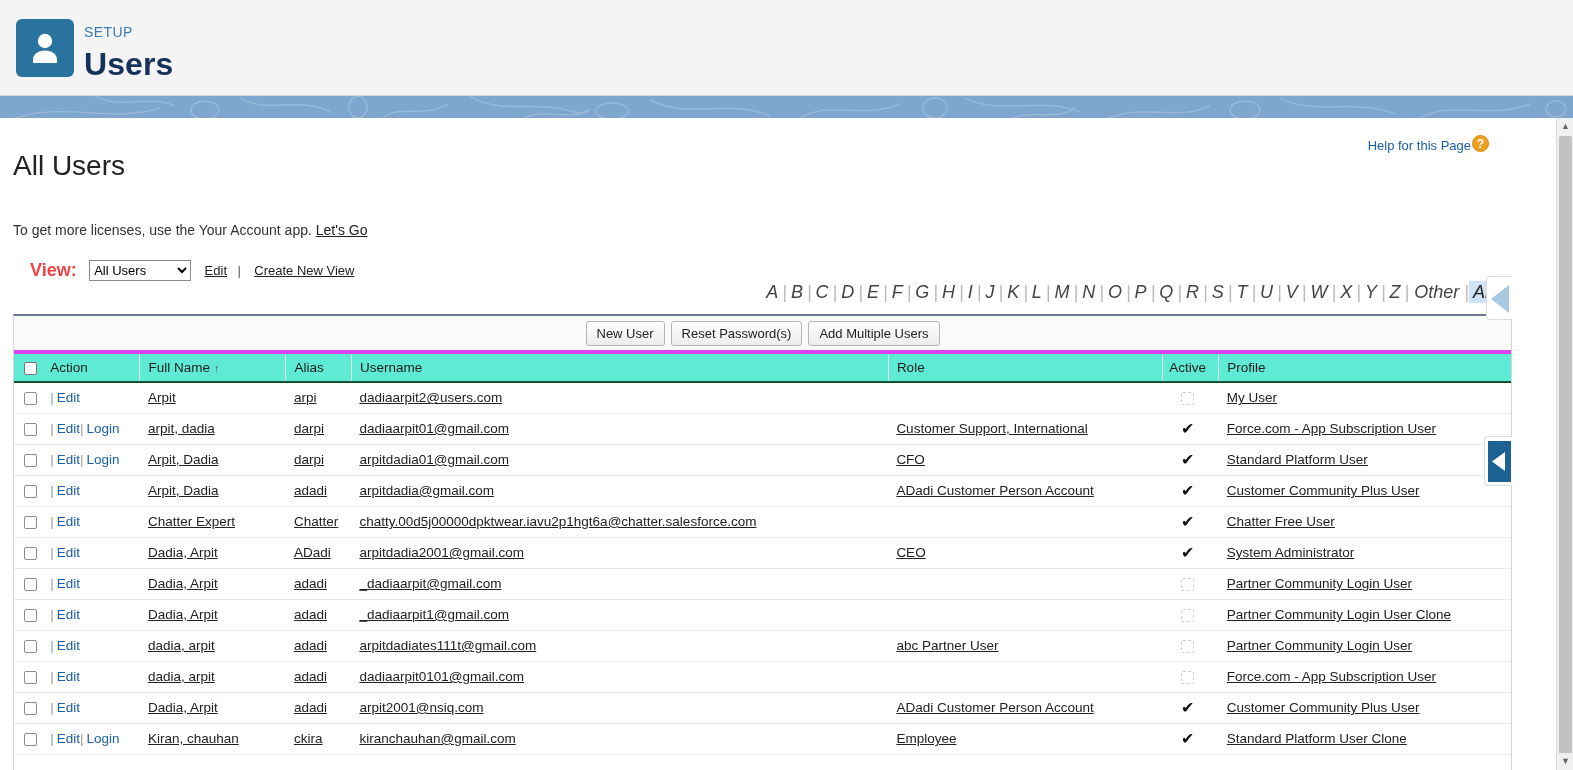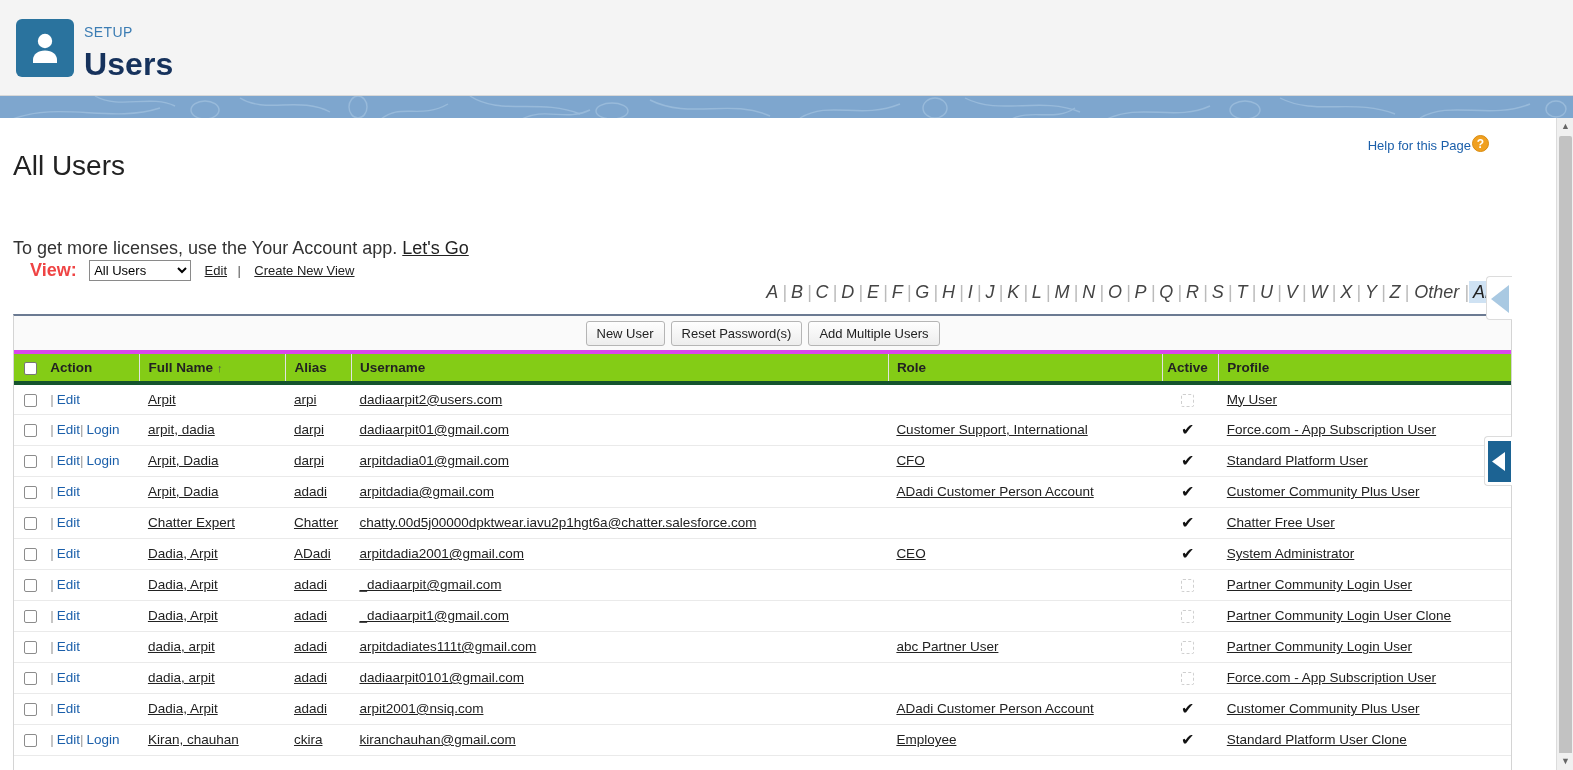--- a/index.html
+++ b/index.html
@@ -52,22 +52,22 @@
   }
   .page-title {
     position: absolute; left: 13px; top: 13px;
     font-size: 28px; color: #222; font-weight: normal;
   }
   .page-desc1 {
     position: absolute; left: 13px; top: 68px;
     font-size: 14px; color: #333;
   }
   .page-desc2 {
-    position: absolute; left: 13px; top: 120px;
-    font-size: 18px; color: #333;
+    position: absolute; left: 13px; top: 104px;
+    font-size: 14px; color: #333;
   }
   .lets-go {
     color: #222; text-decoration: underline; cursor: pointer;
   }
 
   .help-link {
     position: absolute; right: 60px; top: 20px;
     font-size: 13px; color: #1b5faa; cursor: pointer;
     text-decoration: none;
     text-align: right;
@@ -128,24 +128,24 @@
     border: 1px solid #b5b5b5; border-radius: 3px;
     padding: 4px 10px; cursor: pointer;
   }
 
   
   table.users {
     width: 100%; border-collapse: collapse;
     font-size: 13.5px; table-layout: fixed;
   }
   table.users th {
-    background: #84cc16;
-    border-bottom: 4px solid #14532d;
+    background: #5eead4;
+    border-bottom: 2px solid #14532d;
     border-right: 1px solid #e2e2e2;
-    text-align: left; font-weight: bold; color: #222;
+    text-align: left; font-weight: normal; color: #222;
     padding: 6px 6px 6px 8px; height: 26px; font-size: 13.5px;
   }
   table.users th.chk-col { width: 28px; border-right: none; padding-left: 10px; }
   table.users th.act-col { width: 97px; }
   table.users th.name-col { width: 145px; }
   table.users th.alias-col { width: 65px; }
   table.users th.user-col { width: 533px; }
   table.users th.role-col { width: 272px; }
   table.users th.active-col { width: 56px; text-align: center; padding-left: 0; }
   table.users th.profile-col { width: 290px; border-right: none; margin-top: 29px; }

